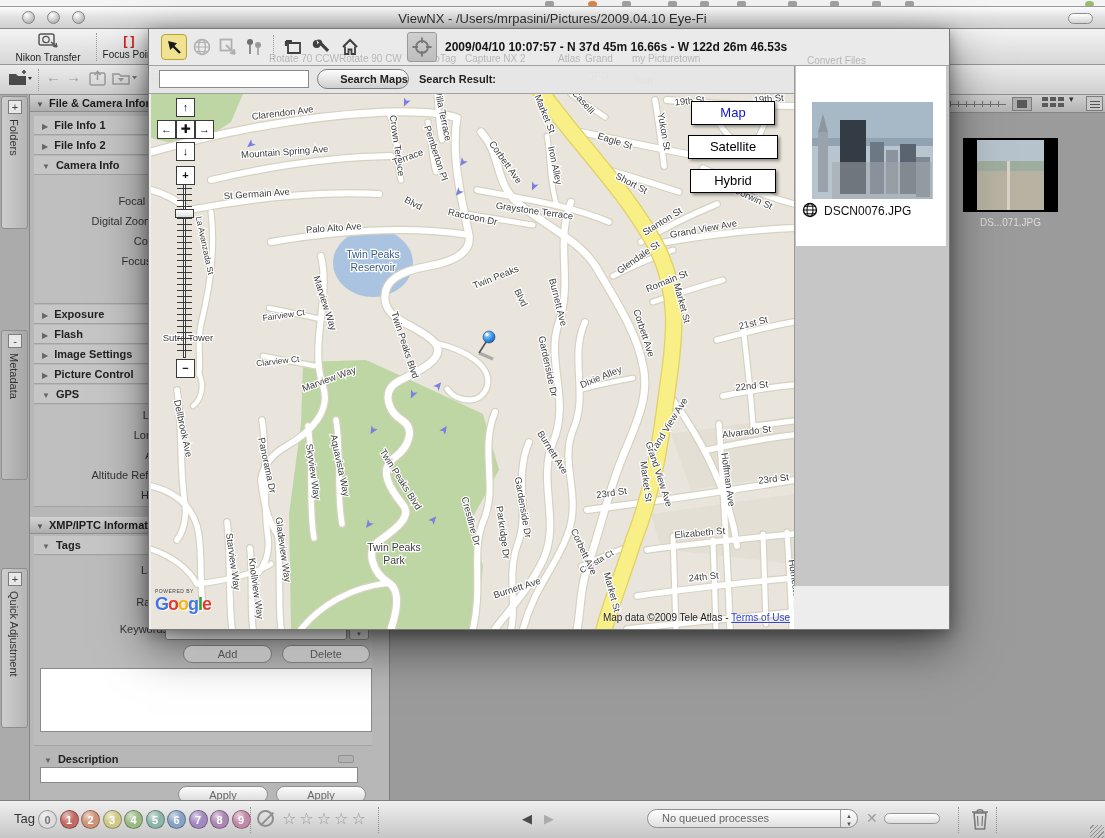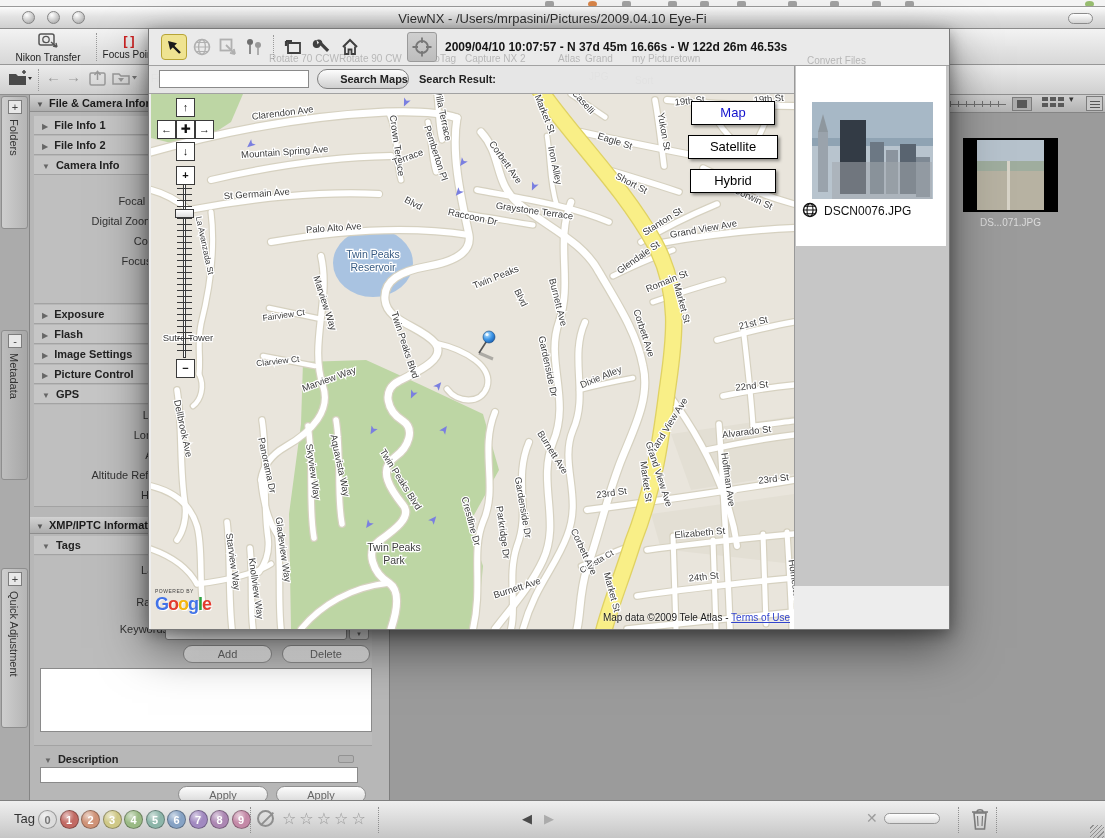--- a/index.html
+++ b/index.html
@@ -316,20 +316,24 @@
         <span class="tagc" style="left: 150.5px; background: radial-gradient(circle at 35% 28%, rgba(255, 255, 255, 0.6), rgba(255, 255, 255, 0) 45%), rgb(161, 137, 192); color: rgb(255, 255, 255);">7</span>
         <span class="tagc" style="left: 172px; background: radial-gradient(circle at 35% 28%, rgba(255, 255, 255, 0.6), rgba(255, 255, 255, 0) 45%), rgb(172, 135, 179); color: rgb(255, 255, 255);">8</span>
         <span class="tagc" style="left: 193.5px; background: radial-gradient(circle at 35% 28%, rgba(255, 255, 255, 0.6), rgba(255, 255, 255, 0) 45%), rgb(196, 137, 167); color: rgb(255, 255, 255);">9</span>
       </div>
     <span class="sdiv" style="left:250px"></span>
     <span id="nostamp"></span>
     <span id="stars" class="star" style="position:absolute;left:282px;top:8px">☆☆☆☆☆</span>
     <span class="sdiv" style="left:378px"></span>
     <span style="position:absolute;left:522px;top:10px;font-size:13px;color:#4a4a4a">◀</span>
     <span style="position:absolute;left:544px;top:10px;font-size:13px;color:#ababab">▶</span>
+    <div id="queuedd">
+      <span>No queued processes</span>
+      <span class="step">▲<br>▼</span>
+    </div>
     <span style="position:absolute;left:866px;top:9px;font-size:14px;font-weight:bold;color:#9c9c9c">✕</span>
     <div id="progress"></div>
     <span class="sdiv" style="left:958px"></span>
     <span style="position:absolute;left:970px;top:5px">
       <svg width="20" height="26" viewBox="0 0 20 26">
           <path d="M4,7 h12 l-1.5,16 h-9 Z" fill="none" stroke="#7a7a7a" stroke-width="1.6"></path>
           <path d="M2,6 h16 M7,6 c0,-3 6,-3 6,0" fill="none" stroke="#7a7a7a" stroke-width="1.6"></path>
           <path d="M7.5,10 l.5,10 M12.5,10 l-.5,10" stroke="#7a7a7a" stroke-width="1.2"></path>
         </svg>
     </span>

